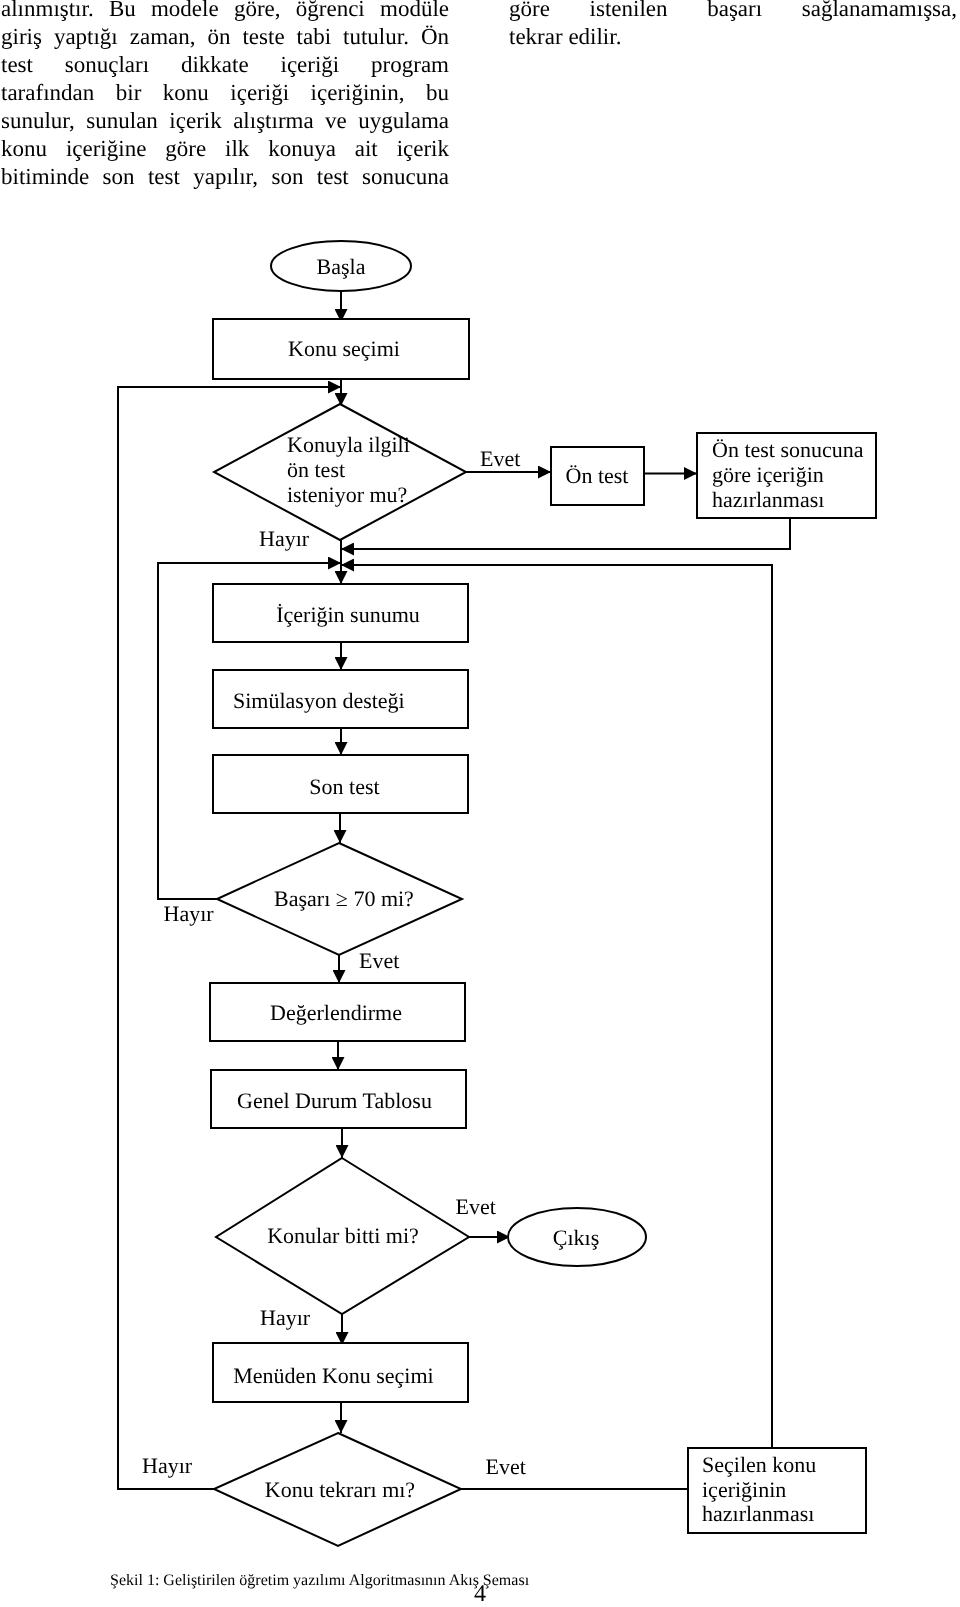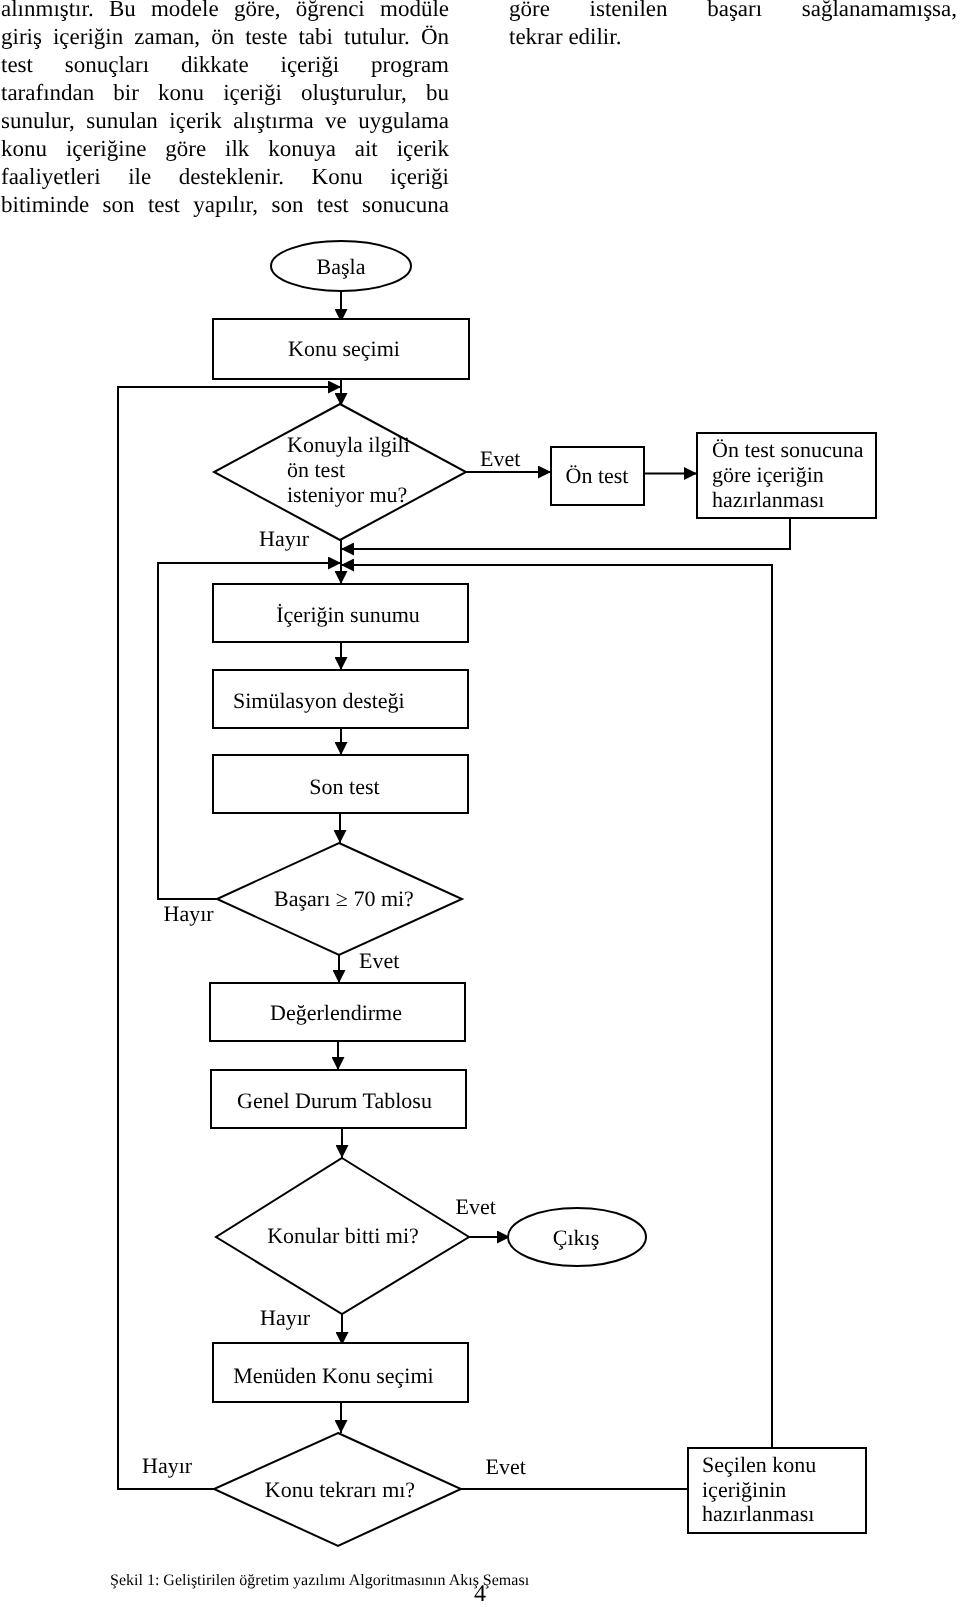--- a/index.html
+++ b/index.html
@@ -18,26 +18,25 @@
   .caption{position:absolute;left:110px;top:1568px;font-size:16px;line-height:26px;white-space:nowrap;}
   .pageno{position:absolute;left:474px;top:1581px;font-size:24px;line-height:26px;}
 </style>
 </head>
 <body>
 
 <div class="page">
 
   <div class="col" id="col-left">
       <div class="tline">alınmıştır. Bu modele göre, öğrenci modüle</div>
-      <div class="tline">giriş içeriğin zaman, ön teste tabi tutulur. Ön</div>
+      <div class="tline">giriş yaptığı zaman, ön teste tabi tutulur. Ön</div>
       <div class="tline">test sonuçları dikkate içeriği program</div>
-      <div class="tline">tarafından bir konu içeriği oluşturulur, bu</div>
+      <div class="tline">tarafından bir konu içeriği içeriğinin, bu</div>
       <div class="tline">sunulur, sunulan içerik alıştırma ve uygulama</div>
       <div class="tline">konu içeriğine göre ilk konuya ait içerik</div>
-      <div class="tline">faaliyetleri ile desteklenir. Konu içeriği</div>
       <div class="tline">bitiminde son test yapılır, son test sonucuna</div>
     </div>
 
   <div class="col" id="col-right">
       <div class="tline">göre istenilen başarı sağlanamamışsa,</div>
       <div class="tline ragged">tekrar edilir.</div>
     </div>
 
   <svg id="figure" viewBox="0 0 960 1607" width="960" height="1607" xmlns="http://www.w3.org/2000/svg">
     <defs>

